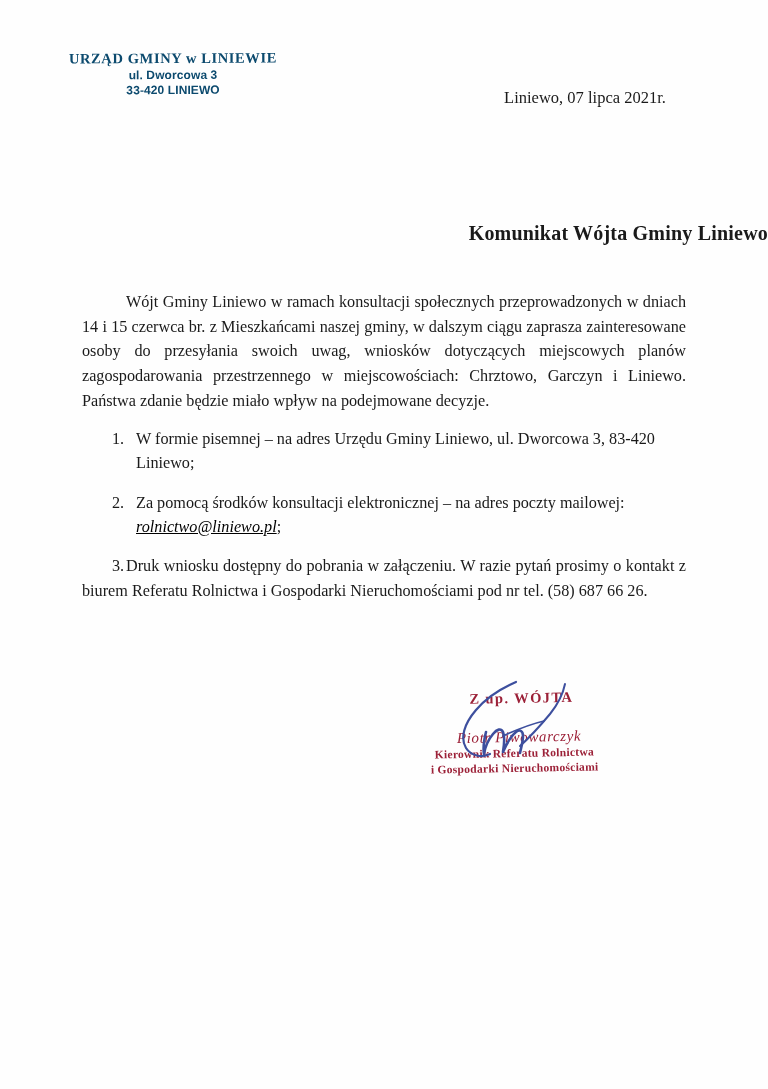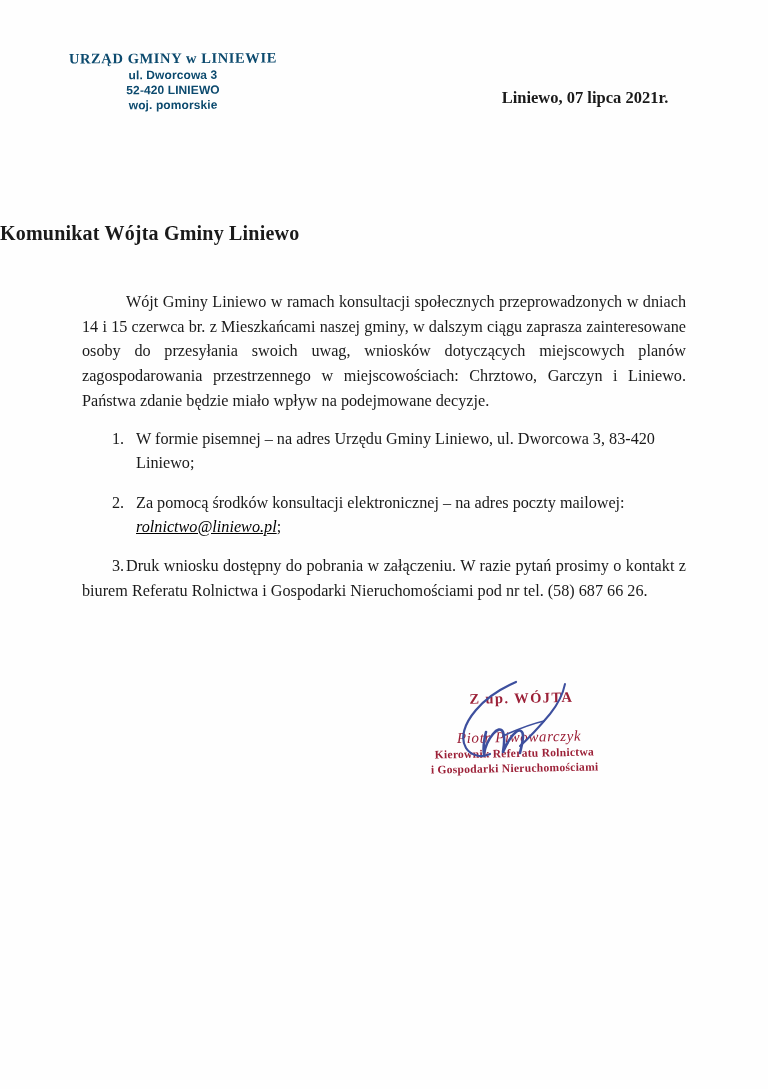--- a/index.html
+++ b/index.html
@@ -52,30 +52,29 @@
 
   
   .datebox {
     position: absolute;
     left: 440px;
     top: 88px;
     width: 290px;
     text-align: center;
     font-size: 16.5px;
     white-space: nowrap;
-    font-weight: bold;
   }
 
   
   .doc-title {
     position: absolute;
     left: 0;
     right: 0;
     top: 222px;
-    text-align: left;
+    text-align: right;
     font-size: 20px;
     font-weight: bold;
     letter-spacing: 0.2px;
   }
 
   
   .body-block {
     position: absolute;
     left: 82px;
     top: 290px;
@@ -170,22 +169,21 @@
   }
 </style>
 </head>
 <body>
 
 <div class="page">
 
   <div class="letterhead">
     <div class="lh-title">URZĄD GMINY w LINIEWIE</div>
     <div class="lh-line">ul. Dworcowa 3</div>
-    <div class="lh-line">52-420 LINIEWO</div>
-    <div class="lh-line">woj. pomorskie</div>
+    <div class="lh-line">33-420 LINIEWO</div>
   </div>
 
   <div class="datebox">Liniewo, 07 lipca 2021r.</div>
 
   <div class="doc-title">Komunikat Wójta Gminy Liniewo</div>
 
   <div class="body-block">
 
     <p class="para">Wójt Gminy Liniewo w ramach konsultacji społecznych  przeprowadzonych w dniach 14 i 15 czerwca br. z Mieszkańcami naszej gminy, w dalszym ciągu zaprasza zainteresowane osoby do przesyłania swoich uwag, wniosków dotyczących miejscowych planów zagospodarowania przestrzennego w miejscowościach: Chrztowo, Garczyn i Liniewo. Państwa zdanie będzie miało wpływ na podejmowane decyzje.</p>
 

